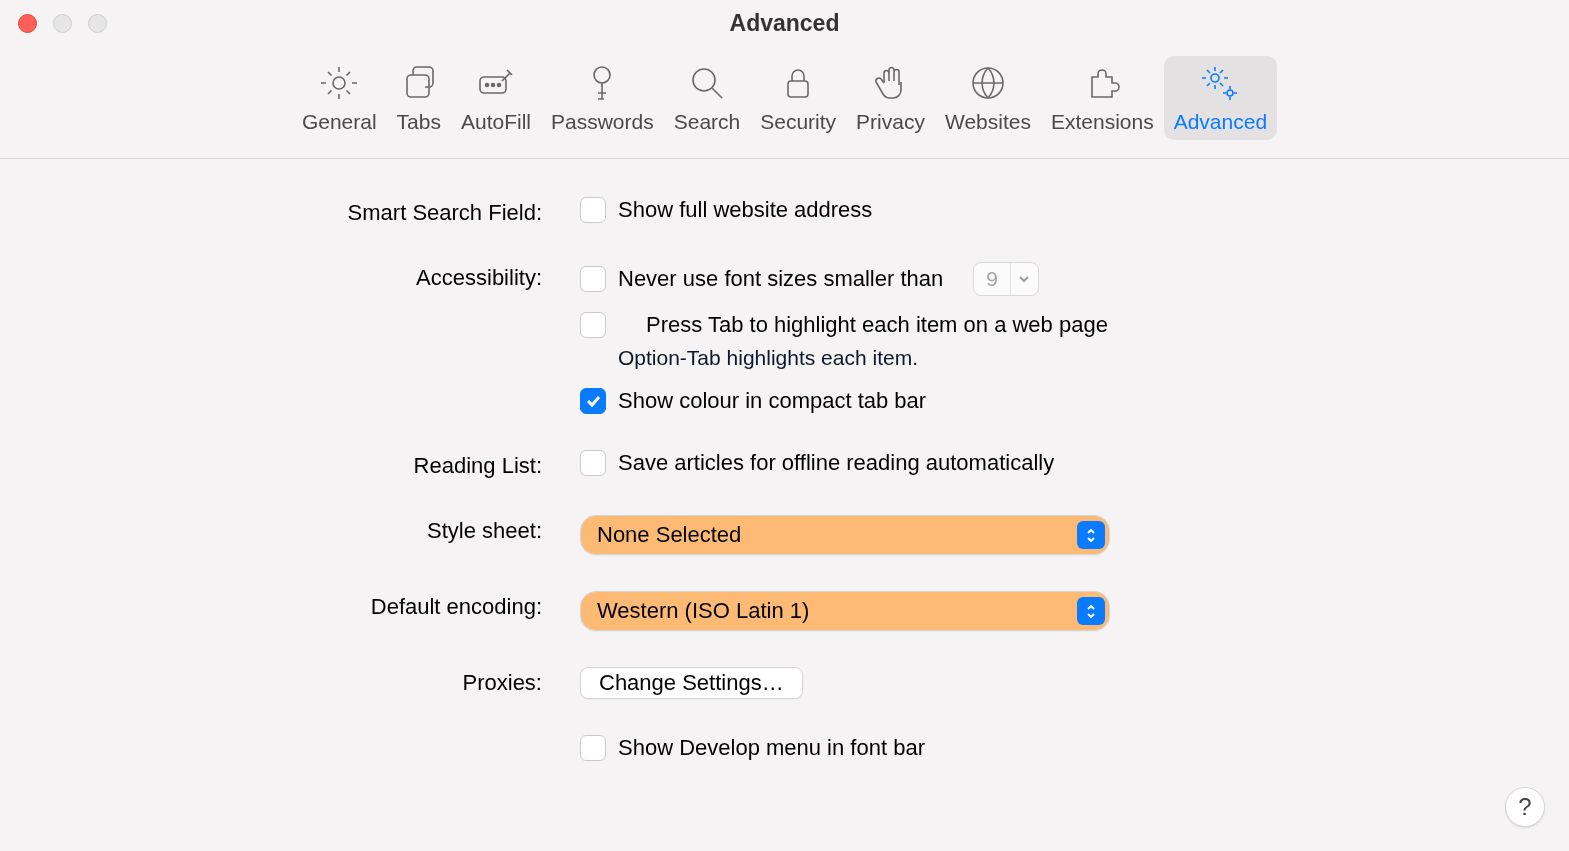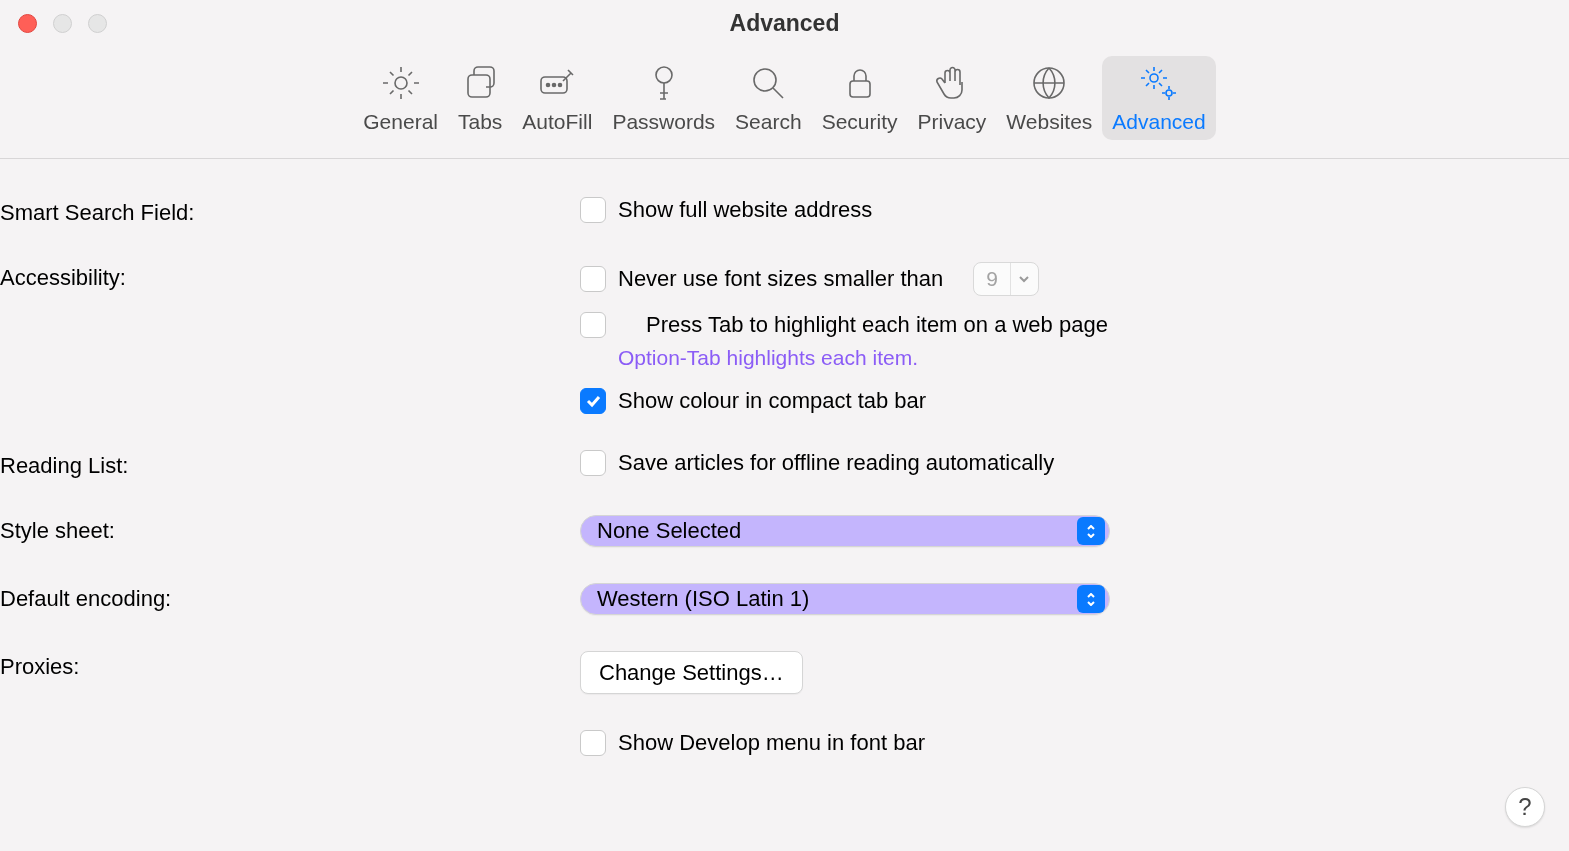--- a/index.html
+++ b/index.html
@@ -80,20 +80,21 @@
       display: flex;
       flex-direction: column;
       gap: 24px;
     }
     .row {
       display: flex;
       align-items: flex-start;
     }
     .row-label {
       width: 560px;
+      text-align: right;
       padding-right: 18px;
       font-size: 22px;
       color: #000;
       padding-top: 3px;
     }
     .row-body {
       display: flex;
       flex-direction: column;
       gap: 10px;
       padding-left: 20px;
@@ -114,21 +115,21 @@
       justify-content: center;
       flex-shrink: 0;
     }
     .checkbox.checked {
       background: #0a7aff;
       border-color: #0a7aff;
     }
     .checkbox.checked svg { stroke: #fff; stroke-width: 3; fill: none; }
     .option-text { font-size: 22px; color: #000; }
     .hint {
-      color: #8b5cf6;
+      color: #0f172a;
       font-size: 21px;
       padding-left: 38px;
       margin-top: -2px;
       margin-bottom: 8px;
     }
     .stepper {
       display: inline-flex;
       align-items: center;
       margin-left: 18px;
       border: 1px solid #d9d9d9;
@@ -149,22 +150,22 @@
       align-items: center;
       justify-content: center;
     }
     .stepper .arrow svg { stroke: #9a9a9a; fill: none; stroke-width: 2; }
 
     .select {
       display: flex;
       align-items: center;
       justify-content: space-between;
       width: 530px;
-      height: 32px;
-      background: #c4b5fd;
+      height: 40px;
+      background: #fdba74;
       border: 1px solid #d5d5d5;
       border-radius: 16px;
       padding: 0 4px 0 16px;
       font-size: 22px;
       box-shadow: 0 1px 1px rgba(0,0,0,0.04);
     }
     .select .handle {
       width: 28px;
       height: 28px;
       background: #0a7aff;
@@ -173,21 +174,21 @@
       flex-direction: column;
       align-items: center;
       justify-content: center;
       gap: 1px;
     }
     .select .handle svg { stroke: #fff; fill: none; stroke-width: 2; }
 
     .button {
       display: inline-flex;
       align-items: center;
-      height: 43px;
+      height: 32px;
       background: #fff;
       border: 1px solid #d5d5d5;
       border-radius: 8px;
       padding: 0 18px;
       font-size: 22px;
       box-shadow: 0 1px 1px rgba(0,0,0,0.04);
     }
 
     .help-button {
       position: absolute;
@@ -287,20 +288,28 @@
     <span class="label">Privacy</span>
   </div>
   <div class="toolbar-item">
     <span class="icon">
       <svg viewBox="0 0 40 40" width="40" height="40">
           <circle cx="20" cy="20" r="15"></circle>
           <path d="M5 20h30M20 5a22 22 0 0 1 0 30a22 22 0 0 1 0-30"></path>
         </svg>
     </span>
     <span class="label">Websites</span>
+  </div>
+  <div class="toolbar-item">
+    <span class="icon">
+      <svg viewBox="0 0 40 40" width="40" height="40">
+          <path d="M10 14h6v-3a4 4 0 1 1 8 0v3h6v6h3a4 4 0 1 1 0 8h-3v6H10V14z"></path>
+        </svg>
+    </span>
+    <span class="label">Extensions</span>
   </div>
   <div class="toolbar-item active">
     <span class="icon">
       <svg viewBox="0 0 40 40" width="40" height="40">
           <circle cx="15" cy="15" r="4"></circle>
           <path d="M15 4v4M15 22v4M6 15H2M28 15h-4M7 7l3 3M20 20l3 3M23 7l-3 3M10 20l-3 3"></path>
           <circle cx="30" cy="30" r="3"></circle>
           <path d="M30 23v3M30 34v3M23 30h3M34 30h3"></path>
         </svg>
     </span>

